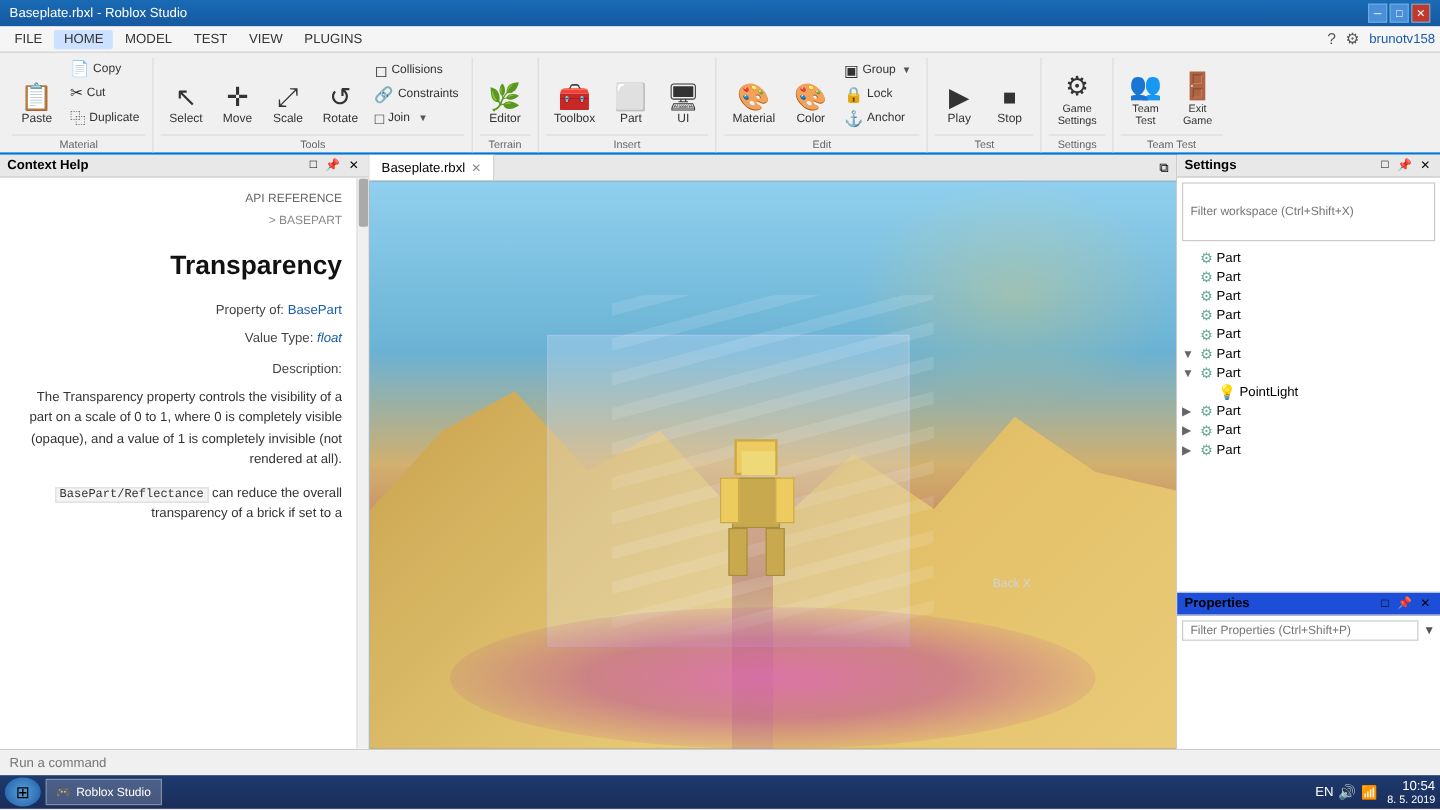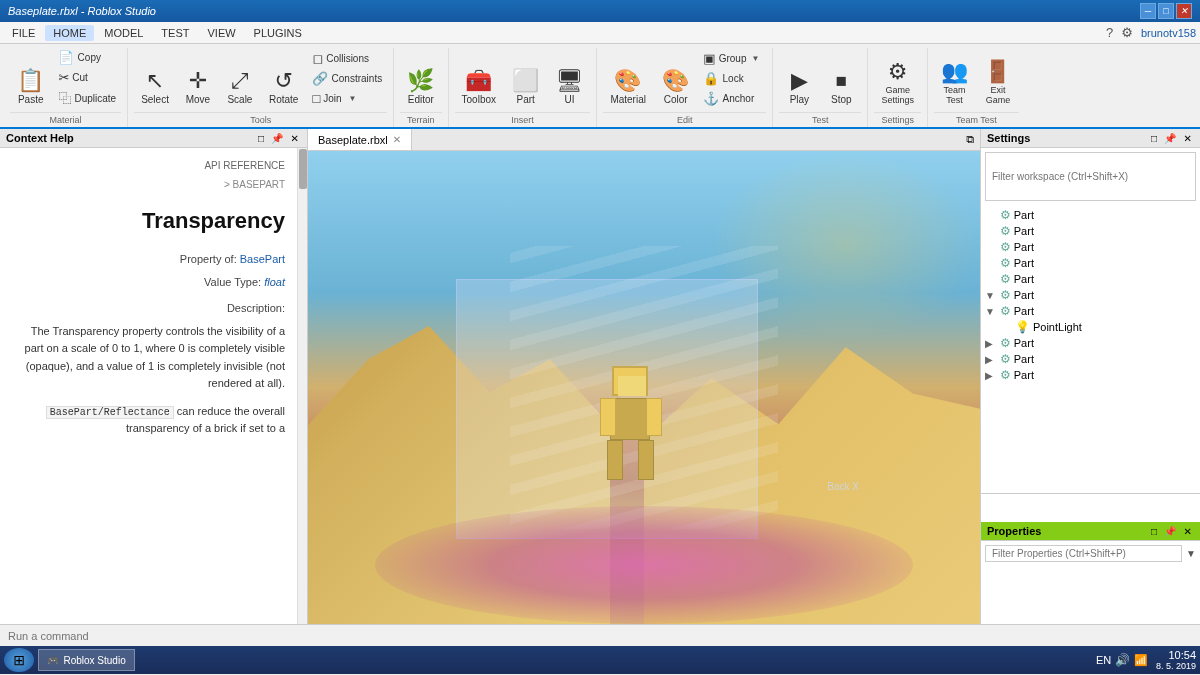--- a/index.html
+++ b/index.html
@@ -8,21 +8,20 @@
     
     #title-bar {
       background: linear-gradient(to bottom, #1a6bb5, #1558a0);
       color: white;
       height: 22px;
       display: flex;
       align-items: center;
       justify-content: space-between;
       padding: 0 8px;
       font-size: 11px;
-      font-style: italic;
     }
     #title-bar-controls { display: flex; gap: 2px; }
     .title-btn {
       width: 16px; height: 16px;
       background: #4a90d9;
       border: 1px solid #6aaae0;
       color: white;
       font-size: 9px;
       display: flex; align-items: center; justify-content: center;
       cursor: pointer;
@@ -411,27 +410,26 @@
     .tree-arrow { font-size: 10px; color: #666; width: 12px; }
     .tree-indent { width: 12px; display: inline-block; }
 
     #properties-panel {
       background: white;
       height: 130px;
       display: flex;
       flex-direction: column;
     }
     #properties-header {
-      background: #84cc16;
+      background: #1d4ed8;
       border-bottom: 1px solid #ccc;
       padding: 3px 6px;
       display: flex;
       align-items: center;
       justify-content: space-between;
-      margin-top: 28px;
     }
     #properties-header-title { font-weight: bold; font-size: 11px; }
     #properties-filter {
       margin: 4px;
       padding: 2px 6px;
       border: 1px solid #ccc;
       font-size: 10px;
       width: calc(100% - 8px);
       background: white;
     }

